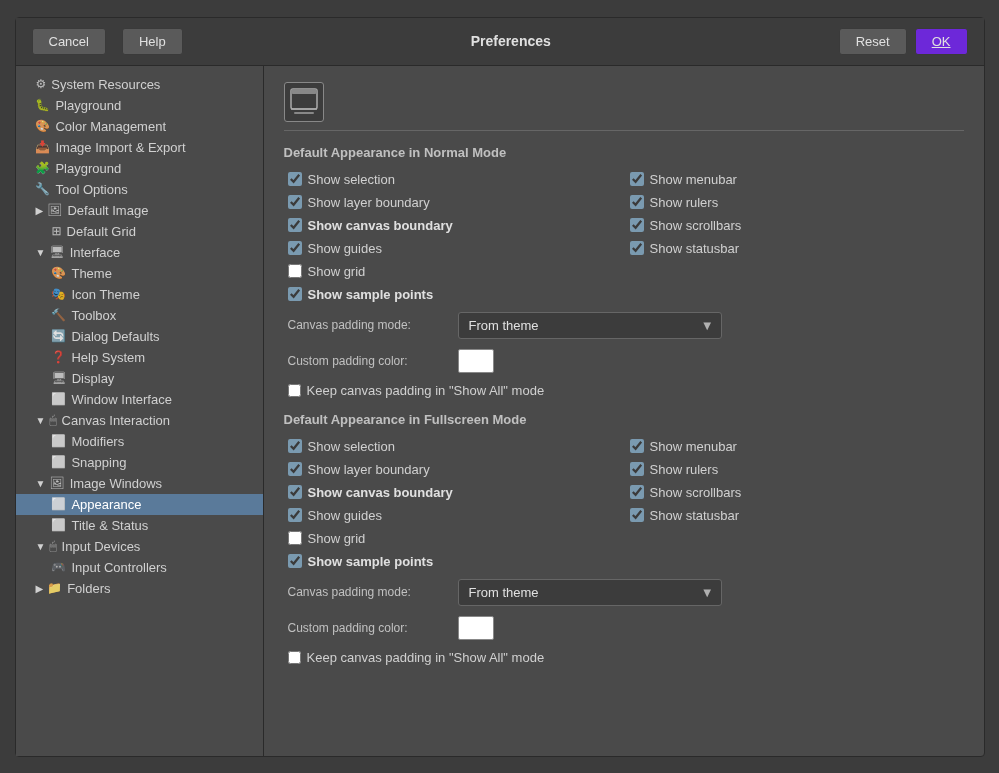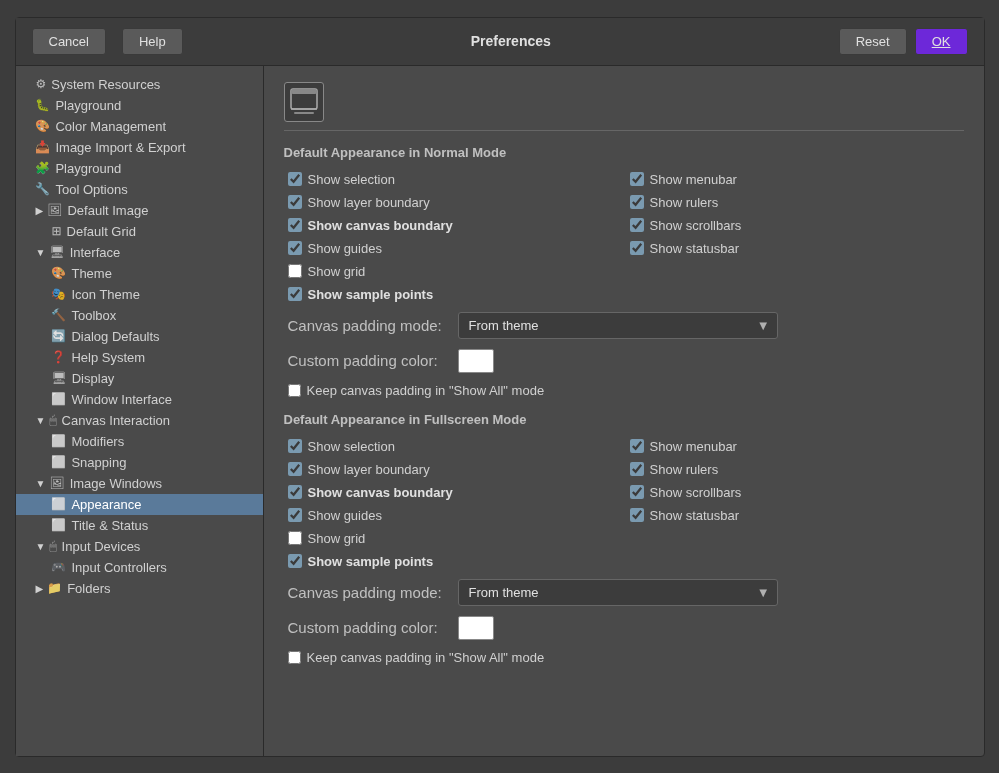--- a/index.html
+++ b/index.html
@@ -141,26 +141,26 @@
     }
     .form-row {
       display: flex;
       align-items: center;
       gap: 10px;
       margin-bottom: 10px;
       margin-left: 4px;
     }
     .form-label {
       color: #c0c0c0;
-      font-size: 15px;
+      font-size: 12px;
       min-width: 160px;
     }
     .select-wrapper {
       position: relative;
-      width: 320px;
+      width: 264px;
     }
     .select-field {
       background: #3c3c3c;
       border: 1px solid #666;
       border-radius: 3px;
       color: #e0e0e0;
       padding: 5px 30px 5px 10px;
       width: 100%;
       font-size: 13px;
       appearance: none;

